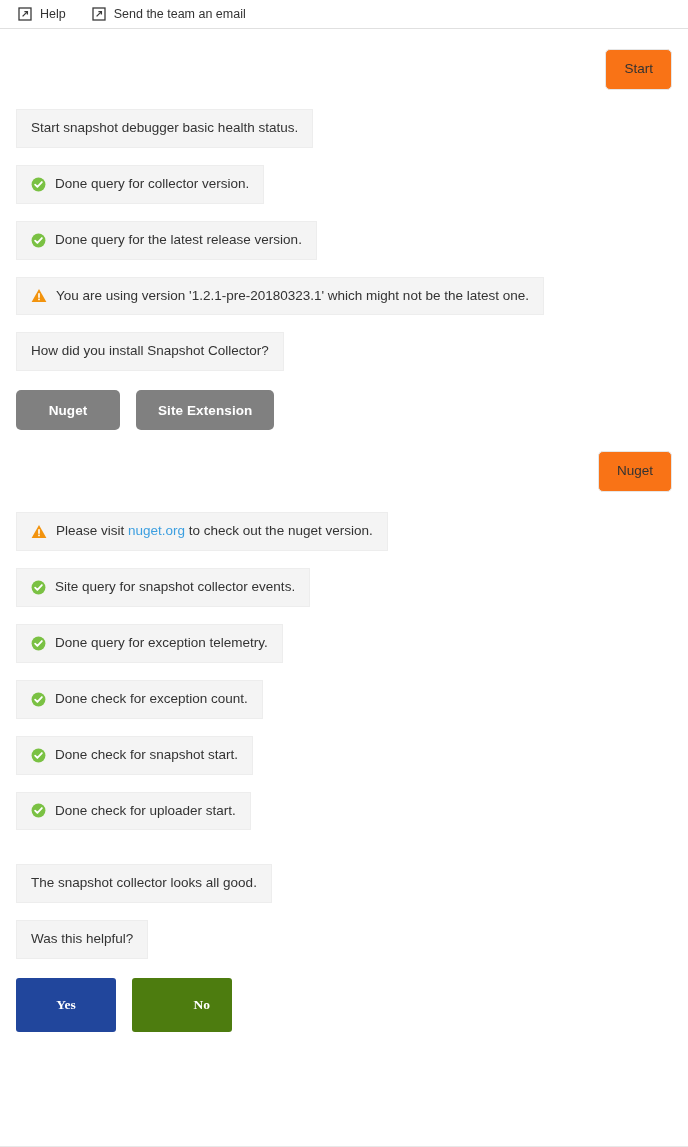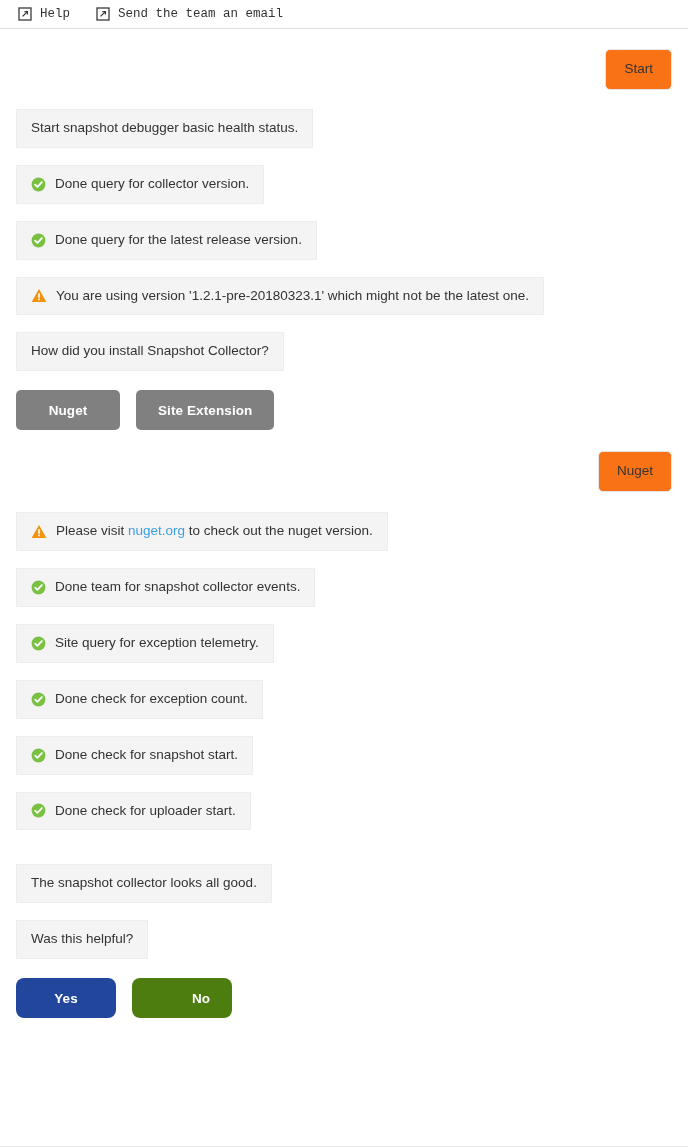--- a/index.html
+++ b/index.html
@@ -29,21 +29,20 @@
   }
   .header-link {
     display: flex;
     align-items: center;
     gap: 8px;
     font-size: 12.5px;
     color: #333333;
     text-decoration: none;
     cursor: pointer;
     line-height: 1;
-    font-family: Liberation Mono, monospace;
   }
   .ext-icon {
     width: 14px;
     height: 14px;
     display: block;
     flex: 0 0 14px;
   }
 
   
   .conversation {
@@ -119,26 +118,26 @@
   }
 
   
   .yesno-row {
     display: flex;
     gap: 16px;
     padding: 0 16px;
   }
   .yn-btn {
     border: none;
-    border-radius: 8px;
+    border-radius: 3px;
     color: #ffffff;
-    font-family: Liberation Sans, sans-serif;
+    font-family: Liberation Serif, serif;
     font-size: 13.5px;
     font-weight: bold;
-    height: 40px;
+    height: 54px;
     min-width: 100px;
     padding: 0 22px;
     cursor: pointer;
   }
   .yn-yes { background: #21469c; }
   .yn-no  { background: #4d7c0f; text-align: right; }
 
   .footer-rule {
     position: absolute;
     left: 0;
@@ -279,35 +278,35 @@
   <div class="sp" style="height:17px"></div>
 
   <div class="row left">
     <div class="bubble">
       <span>
         <svg class="icon-ok" viewBox="0 0 16 16" aria-hidden="true">
           <circle cx="8" cy="8" r="7.4" fill="#7ac143"></circle>
           <path d="M4.4 8.2 L6.8 10.6 L11.6 5.4" stroke="#ffffff" stroke-width="1.9" fill="none" stroke-linecap="round" stroke-linejoin="round"></path>
         </svg>
       </span>
-      <span class="bubble-text">Done team for snapshot collector events.</span>
-    </div>
-  </div>
-
-  <div class="sp" style="height:17px"></div>
-
-  <div class="row left">
-    <div class="bubble">
-      <span>
-        <svg class="icon-ok" viewBox="0 0 16 16" aria-hidden="true">
-          <circle cx="8" cy="8" r="7.4" fill="#7ac143"></circle>
-          <path d="M4.4 8.2 L6.8 10.6 L11.6 5.4" stroke="#ffffff" stroke-width="1.9" fill="none" stroke-linecap="round" stroke-linejoin="round"></path>
-        </svg>
-      </span>
-      <span class="bubble-text">Site query for exception telemetry.</span>
+      <span class="bubble-text">Site query for snapshot collector events.</span>
+    </div>
+  </div>
+
+  <div class="sp" style="height:17px"></div>
+
+  <div class="row left">
+    <div class="bubble">
+      <span>
+        <svg class="icon-ok" viewBox="0 0 16 16" aria-hidden="true">
+          <circle cx="8" cy="8" r="7.4" fill="#7ac143"></circle>
+          <path d="M4.4 8.2 L6.8 10.6 L11.6 5.4" stroke="#ffffff" stroke-width="1.9" fill="none" stroke-linecap="round" stroke-linejoin="round"></path>
+        </svg>
+      </span>
+      <span class="bubble-text">Done query for exception telemetry.</span>
     </div>
   </div>
 
   <div class="sp" style="height:17px"></div>
 
   <div class="row left">
     <div class="bubble">
       <span>
         <svg class="icon-ok" viewBox="0 0 16 16" aria-hidden="true">
           <circle cx="8" cy="8" r="7.4" fill="#7ac143"></circle>

